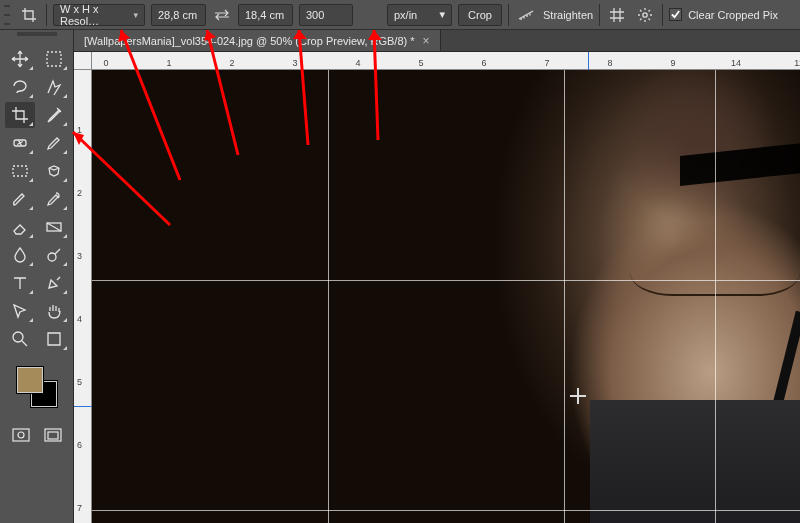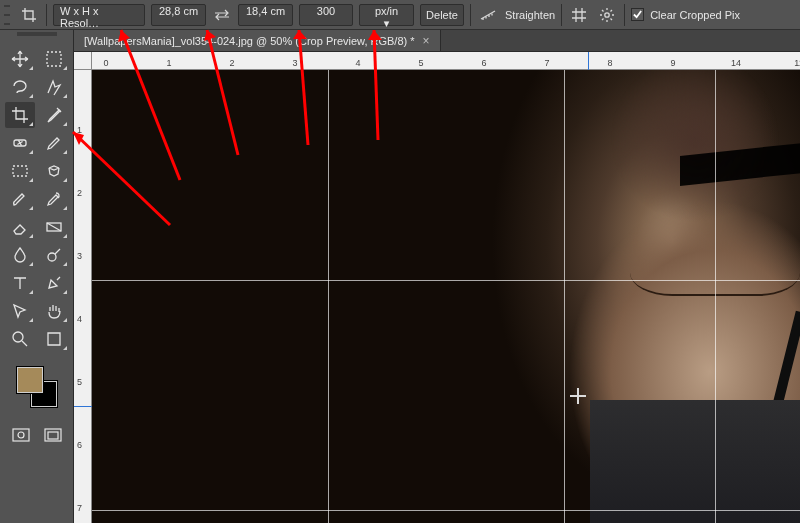--- a/index.html
+++ b/index.html
@@ -12,28 +12,28 @@
     display: flex; align-items: center; padding-left: 4px; gap: 6px;
   }
   .options-bar .vgrip { width: 6px; height: 20px; display:flex; flex-direction:column; justify-content:space-between; margin-right:2px;}
   .options-bar .vgrip span { width:6px; height:2px; background:#3b3b3b; display:block;}
   .tool-ico { width: 22px; height: 22px; display:flex; align-items:center; justify-content:center; }
   .tool-ico svg { width:16px; height:16px; stroke:#d8d8d8; stroke-width:1.4; fill:none; }
   .divider { width:1px; height:22px; background:#2f2f2f; }
 
   .field-btn, .input, .unit, .clear-btn {
     height: 22px; background:#454545; border:1px solid #2d2d2d; color:#e6e6e6;
-    display:flex; align-items:center; padding:0 6px; font-size:11px; border-radius:2px;flex-direction:column;
+    display:flex; align-items:center; padding:0 6px; font-size:11px; border-radius:2px;
   }
   .field-btn { width: 92px; justify-content:space-between; }
   .field-btn .chev { font-size:9px; color:#bdbdbd; }
   .input { width: 55px; justify-content:flex-start; }
   .swap-icon { width:20px; height:22px; display:flex; align-items:center; justify-content:center; color:#d8d8d8;}
   .swap-icon svg { width:16px; height:12px; stroke:#d8d8d8; stroke-width:1.2; fill:none;}
-  .unit { width:55px; justify-content:space-between; }
+  .unit { width:65px; justify-content:space-between;margin-left:28px; }
   .clear-btn { width:44px; justify-content:center; }
 
   .options-bar .icon-btn { width:22px; height:22px; display:flex; align-items:center; justify-content:center; }
   .options-bar .icon-btn svg { stroke:#d8d8d8; fill:none; stroke-width:1.3; width:16px; height:16px;}
   .straighten-label { color:#e6e6e6; font-size:11px; }
   .checkbox {
     width:13px; height:13px; background:#5a5a5a; border:1px solid #2b2b2b; display:inline-flex; align-items:center; justify-content:center;
   }
   .checkbox svg { width:9px; height:9px; stroke:#fff; stroke-width:2; fill:none;}
   .delete-label { font-size:11px; color:#e6e6e6; white-space:nowrap; }
@@ -167,21 +167,21 @@
   <div class="input" style="width:54px">
     <span>300</span>
   </div>
 
   <div class="unit">
     <span>px/in</span>
     <span class="chev">▾</span>
   </div>
 
   <div class="clear-btn">
-    <span>Delete</span>
+    <span>Crop</span>
   </div>
 
   <div class="divider"></div>
 
   <div class="icon-btn">
     <svg viewBox="0 0 16 16">
         <path d="M1 12 L15 4"></path>
         <path d="M3 11v2M6 9.5v2M9 8v2M12 6.5v2"></path>
       </svg>
   </div>

